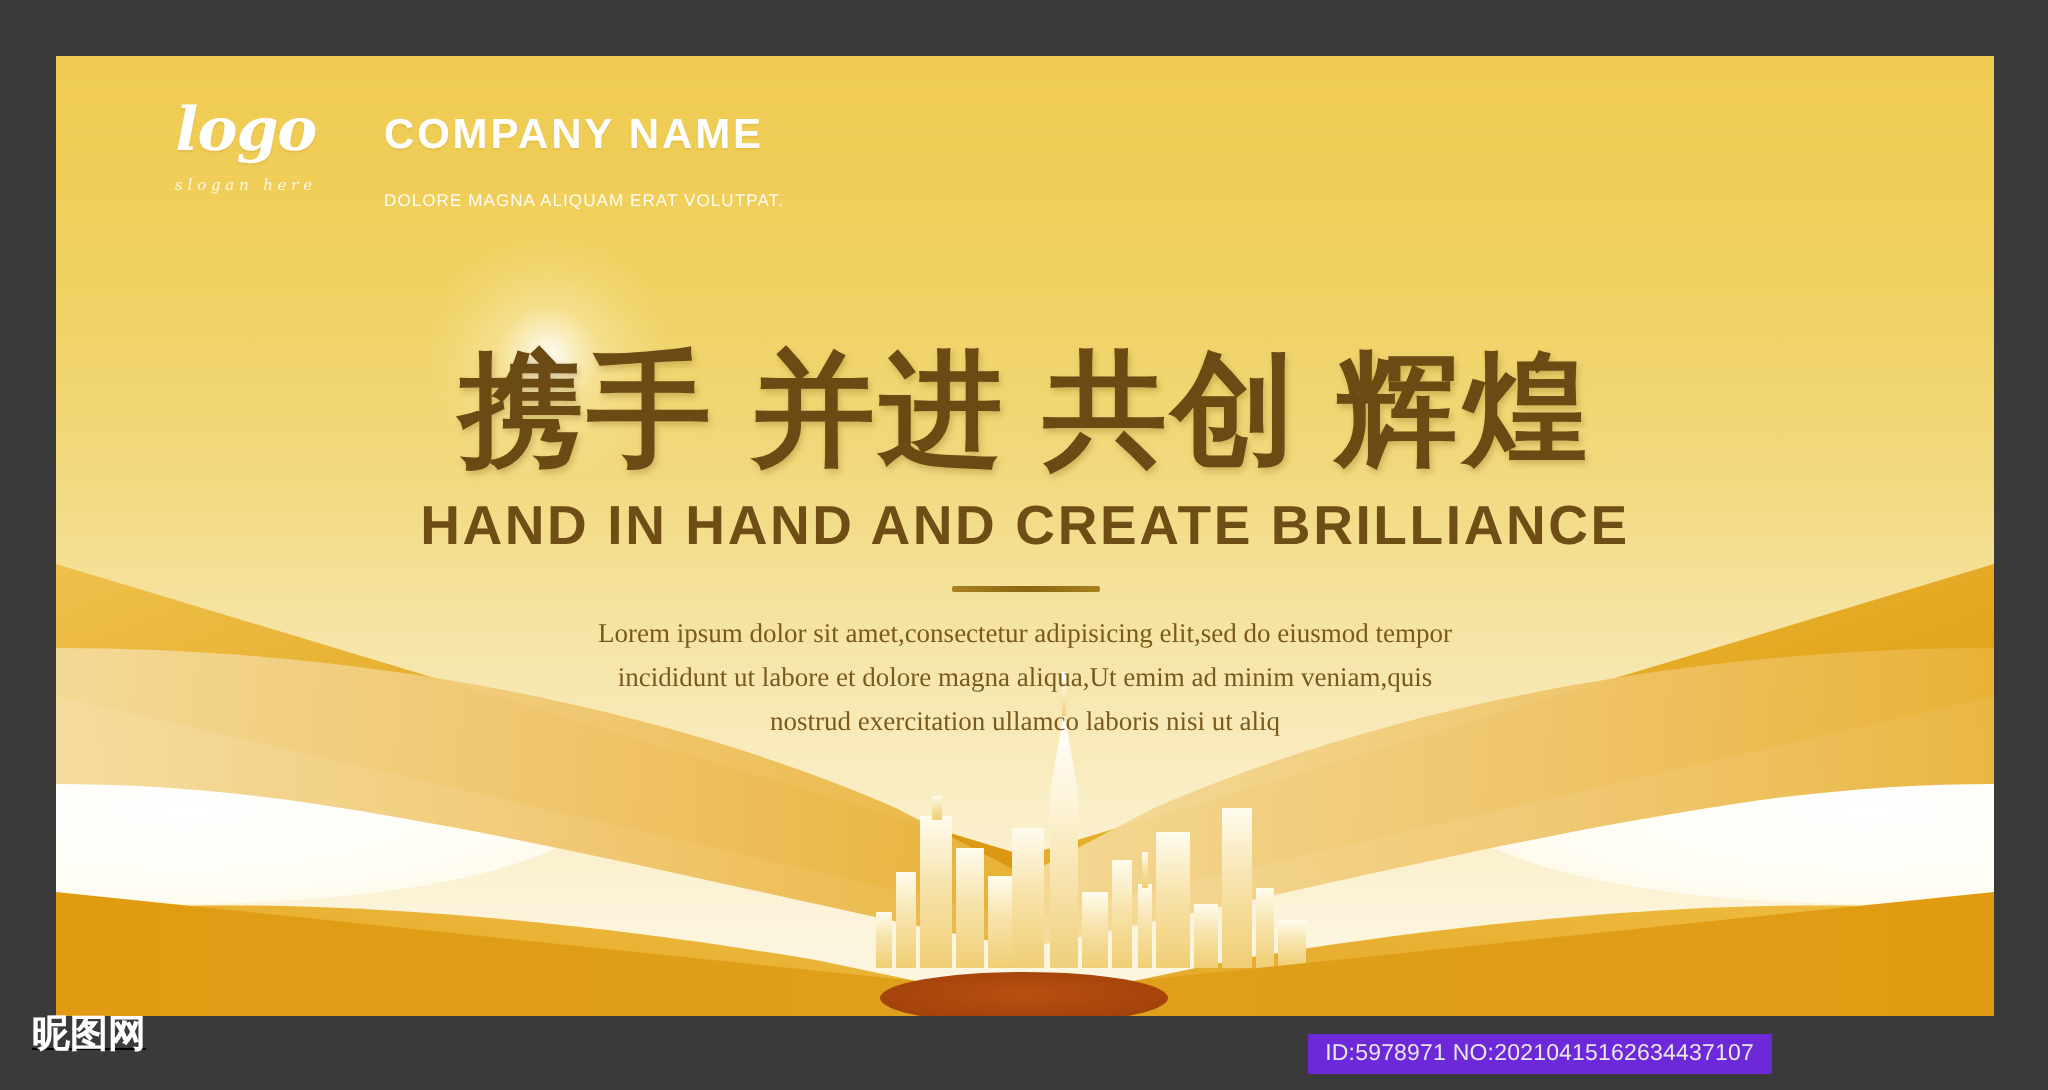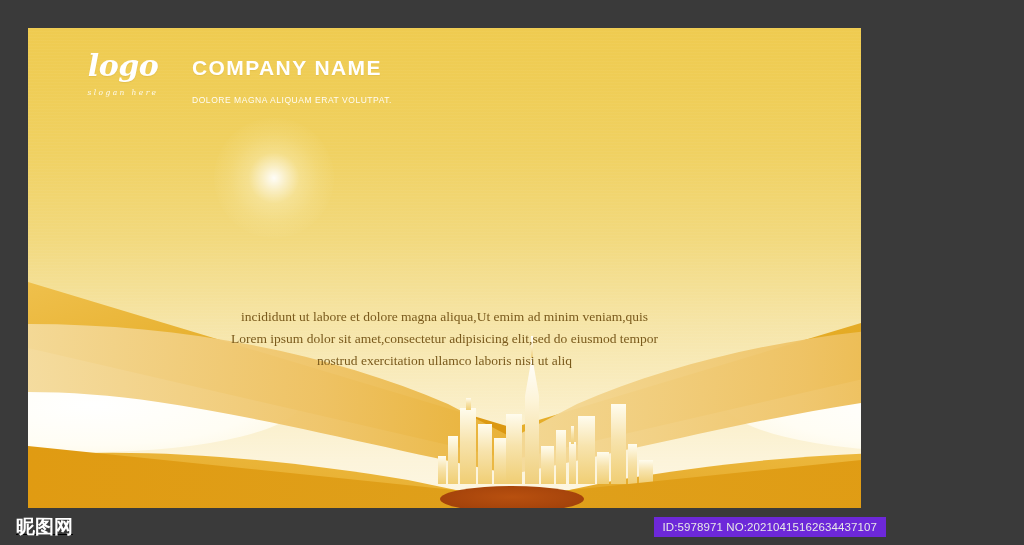--- a/index.html
+++ b/index.html
@@ -30,21 +30,21 @@
   .frame-top    { left: 0;   top: 0;    width: 1024px; height: 28px; }
   .frame-left   { left: 0;   top: 0;    width: 28px;   height: 545px; }
   .frame-right  { right: 0;  top: 0;    width: 27px;   height: 545px; }
   .frame-bottom { left: 0;   bottom: 0; width: 1024px; height: 37px; }
 
   
   #poster {
     position: absolute;
     left: 28px;
     top: 28px;
-    width: 833px;
+    width: 969px;
     height: 480px;
     overflow: hidden;
     background: linear-gradient(180deg,
         #EFCB50 0%,
         #EFCD56 12%,
         #F0D162 26%,
         #F2D97E 44%,
         #F6E5A8 62%,
         #FAEEC6 78%,
         #FCF4DA 90%,
@@ -205,21 +205,20 @@
   
   .footer {
     position: absolute;
     left: 0;
     bottom: 0;
     width: 900px;
     height: 37px;
     background: #3a3a3a;
     z-index: 50;
     display: flex;
-    align-items: center;
     text-decoration: underline;
   }
   .wm-cn {
     margin-left: 16px;
     font-size: 19px;
     font-weight: 700;
     color: #FFFFFF;
     letter-spacing: 0px;
     line-height: 1;
   }
@@ -350,24 +349,31 @@
       <div class="logo-block">
         <div class="logo-word">logo</div>
         <div class="logo-slogan">slogan here</div>
       </div>
       <div class="company-block">
         <div class="company-name">COMPANY NAME</div>
         <div class="company-sub">DOLORE MAGNA ALIQUAM ERAT VOLUTPAT.</div>
       </div>
     </div>
 
+    <div class="headline">
+      <div class="cn-title">
+        <span class="grp">携手</span><span class="grp">并进</span><span class="grp">共创</span><span class="grp">辉煌</span>
+      </div>
+      <div class="en-title">HAND IN HAND AND CREATE BRILLIANCE</div>
+      <div class="divider"></div>
+    </div>
 
     <div class="body-copy">
+      <div>Lorem ipsum dolor sit amet,consectetur adipisicing elit,sed do eiusmod tempor</div>
       <div>incididunt ut labore et dolore magna aliqua,Ut emim ad minim veniam,quis</div>
-      <div>Lorem ipsum dolor sit amet,consectetur adipisicing elit,sed do eiusmod tempor</div>
       <div>nostrud exercitation ullamco laboris nisi ut aliq</div>
     </div>
 
   </div>
 
   <div class="frame-border frame-top"></div>
   <div class="frame-border frame-left"></div>
   <div class="frame-border frame-right"></div>
   <div class="frame-border frame-bottom"></div>
 

